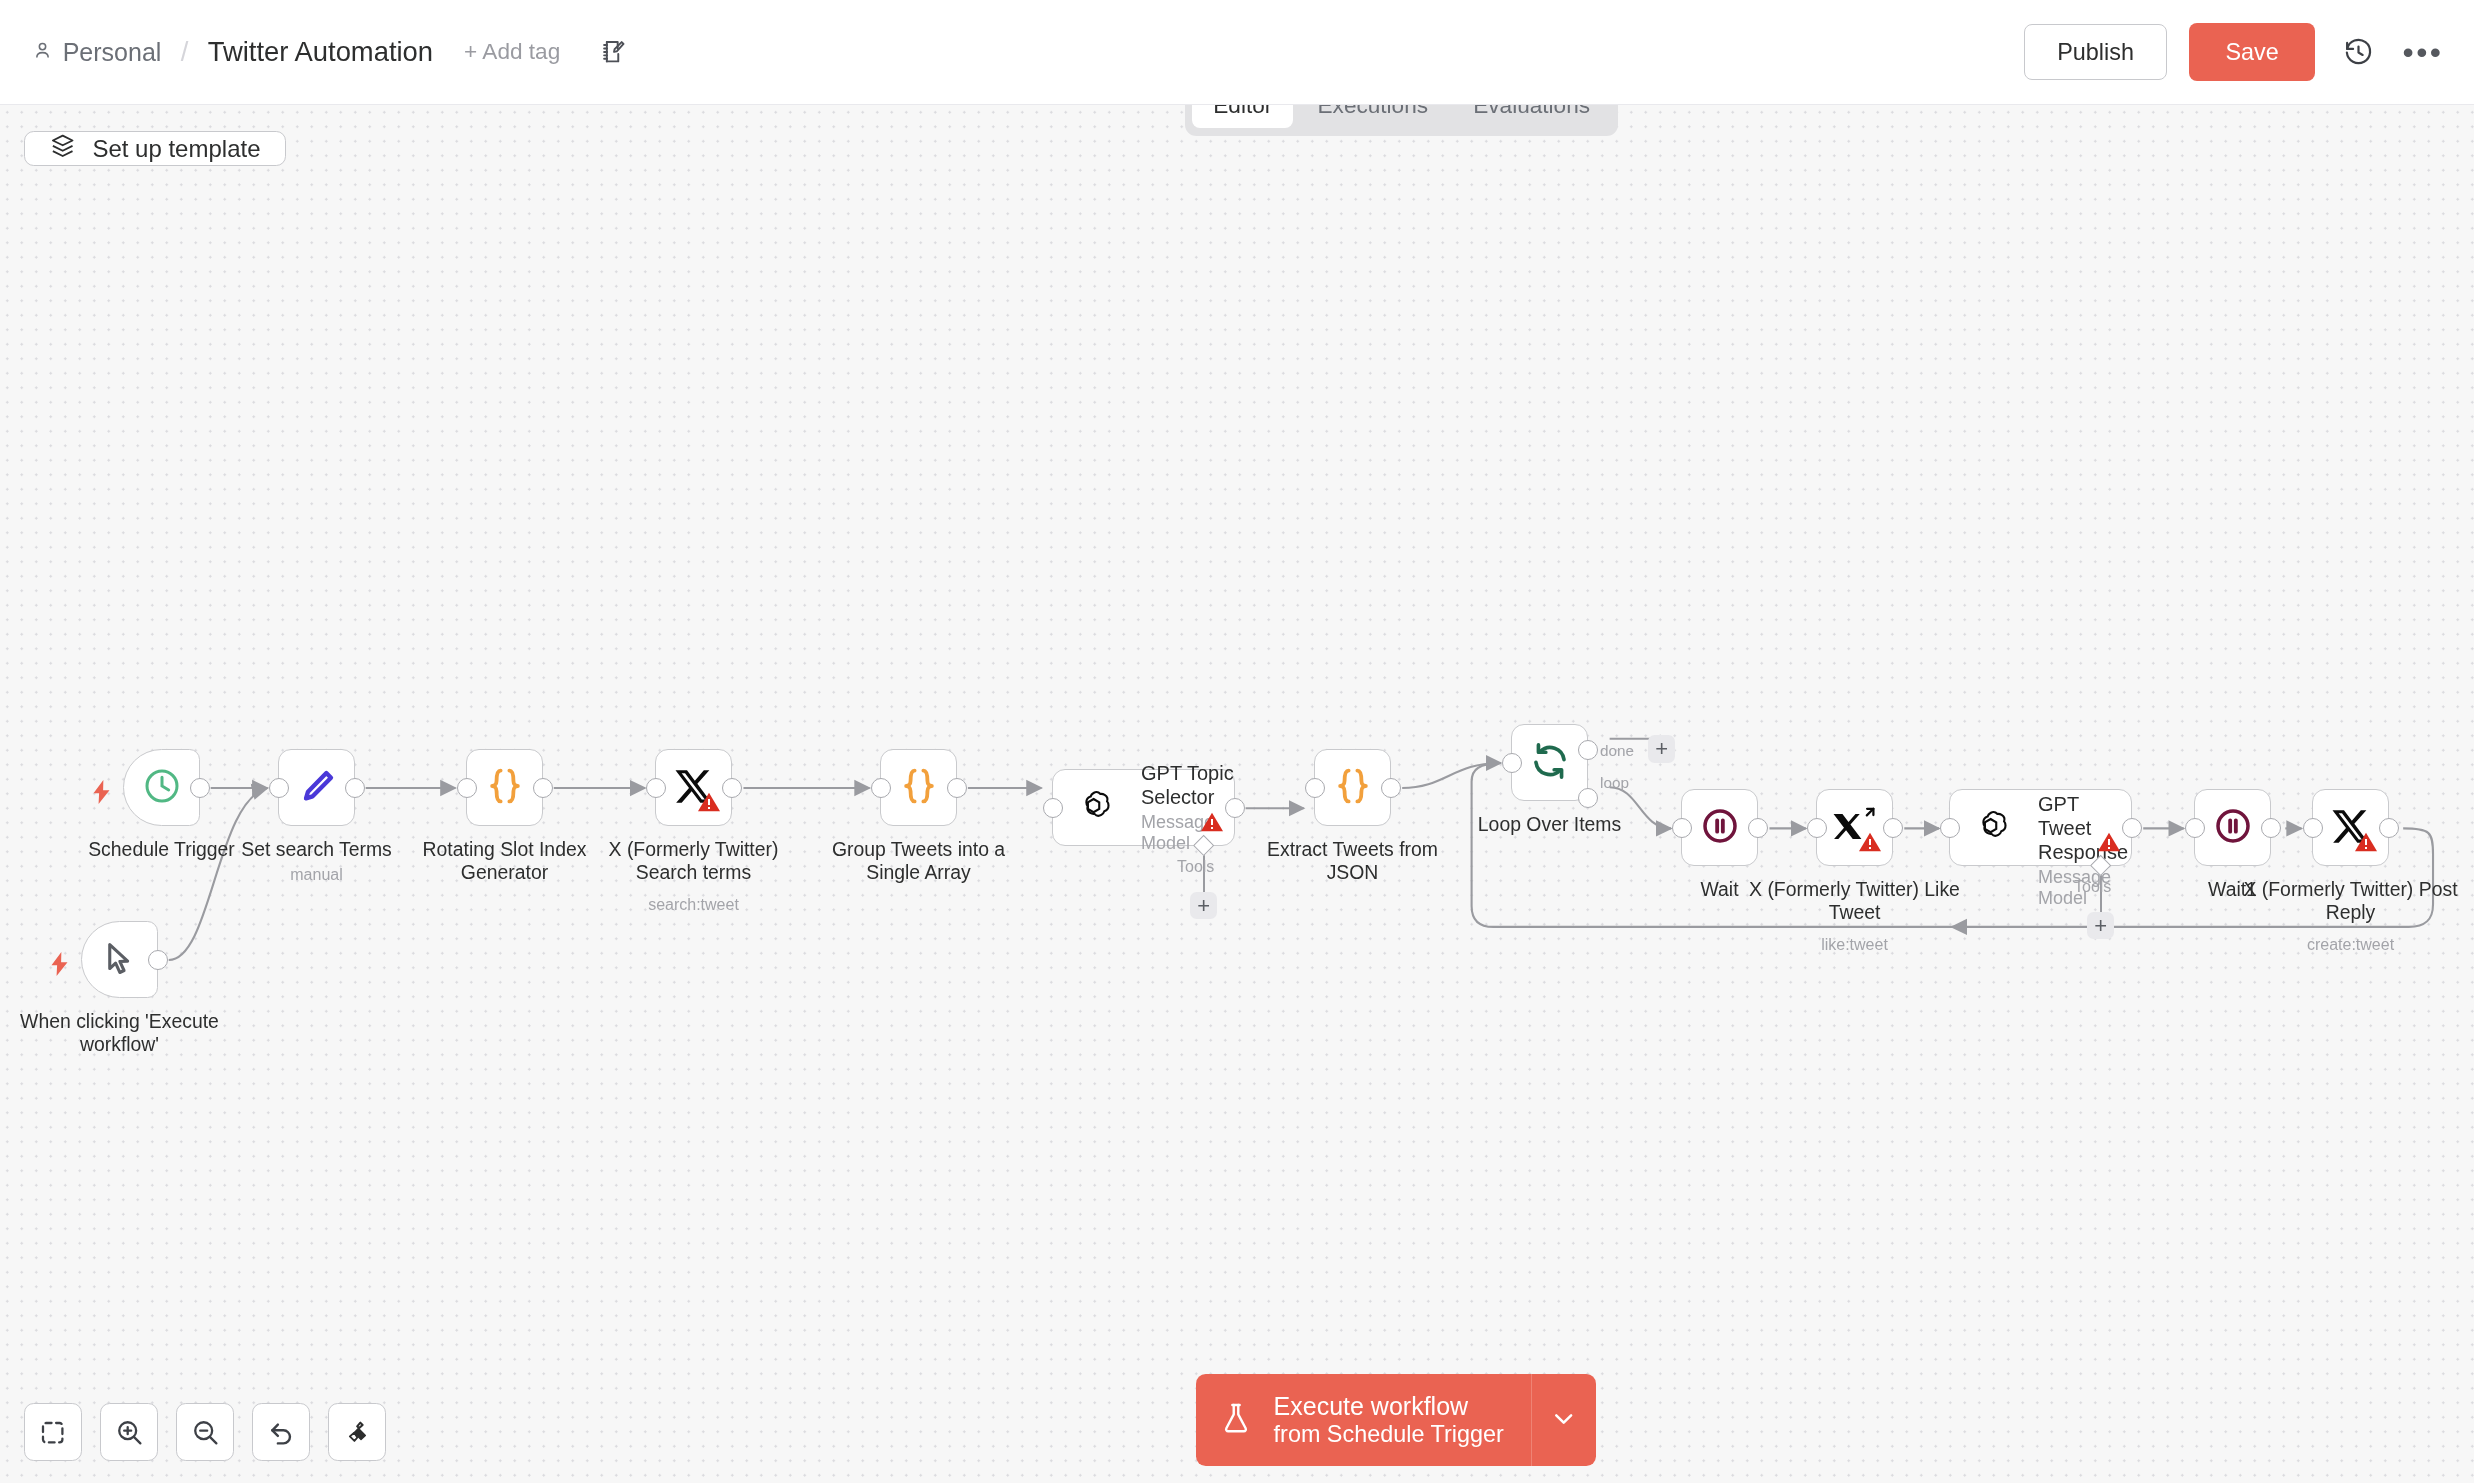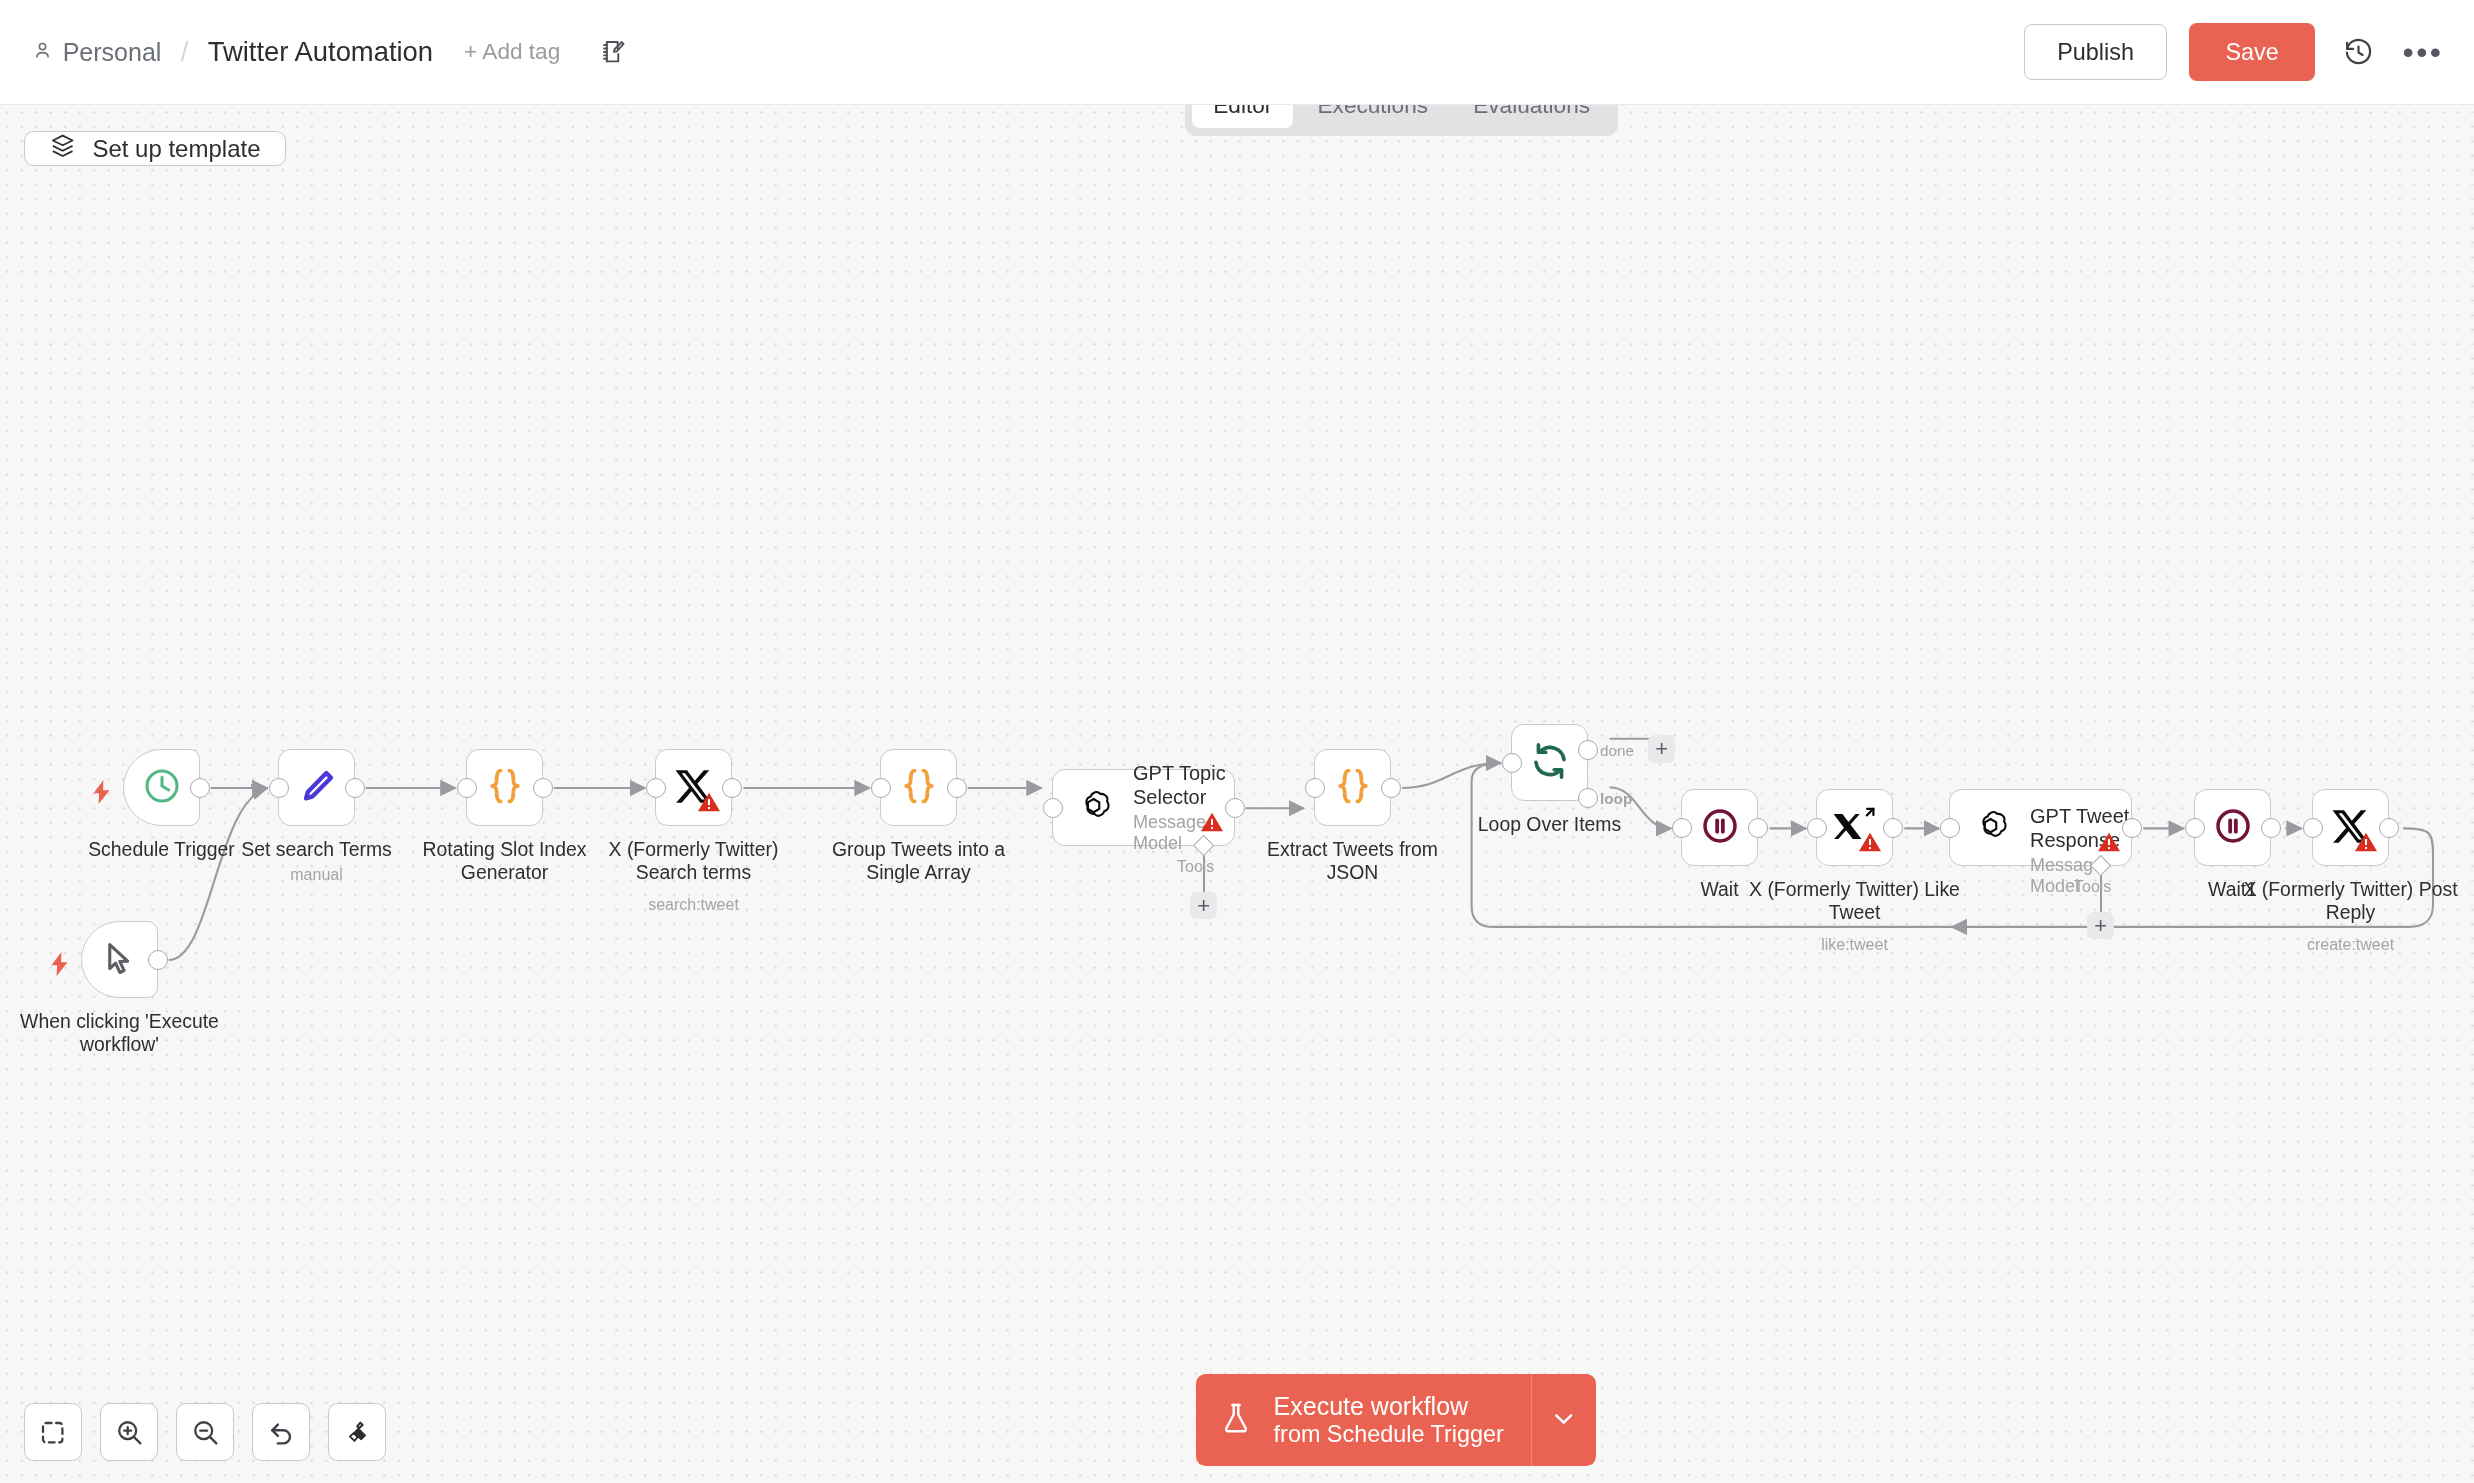--- a/index.html
+++ b/index.html
@@ -67,21 +67,21 @@
   
   #edges { position:absolute; left:0; top:0; width:2475px; height:1379px; pointer-events:none; z-index:5; }
 
   
   .node { position:absolute; z-index:10; }
   .nbox {
     background:#ffffff; border:1.2px solid #c9cacd; border-radius:13px;
     position:relative; display:flex; align-items:center; justify-content:center;
   }
   .nbox.trigger { border-top-left-radius:48px; border-bottom-left-radius:48px; }
-  .nbox.wide { justify-content:center; padding-left:21px; gap:20px; }
+  .nbox.wide { justify-content:center; padding-left:21px; gap:28px; }
   .nlabel {
     position:absolute; left:50%; transform:translateX(-50%);
     text-align:center; font-size:19.4px; color:#2d2e2e; line-height:1.18;
     white-space:nowrap;
   }
   .nsub {
     position:absolute; left:50%; transform:translateX(-50%);
     text-align:center; font-size:16px; color:#a3a4a9; white-space:nowrap;
   }
   .inner-title { font-size:20px; color:#2d2e2e; line-height:1.2; }
@@ -385,21 +385,21 @@
               <path d="M4 12.8A8 8 0 0 0 17.6 17.4"></path>
             <path d="M5.4 2.8v4.2h4.2"></path>
               <path d="M18.6 21.2V17h-4.2"></path>
           </svg>
         </span>
         <div class="port" style="left:-10.5px;"></div>
         <div class="port" style="right:-10.5px; top:14.5px; margin-top:0;"></div>
         <div class="port" style="right:-10.5px; top:63px; margin-top:0;"></div>
       </div>
       <div class="port-tag" style="left:89px; top:18px;">done</div>
-      <div class="port-tag" style="left:89px; top:66px;font-weight:bold;">loop</div>
+      <div class="port-tag" style="left:89px; top:50px;">loop</div>
       <div class="plus-btn" style="left:137px; top:11.3px;">+</div>
       <div class="nlabel" style="top:89px; width:210px;">Loop Over Items</div>
     </div>
 
     <div class="node" style="left:1681px; top:684px;">
       <div class="nbox" style="width:77px;height:77px;">
         <span>
           <svg width="40" height="40" viewBox="0 0 24 24" fill="none" stroke="#70143c" stroke-width="2.1">
             <circle cx="12" cy="12" r="9"></circle>
               <path d="M10.3 8.6v6.8M13.7 8.6v6.8" stroke-linecap="round" stroke-width="2.3"></path>

